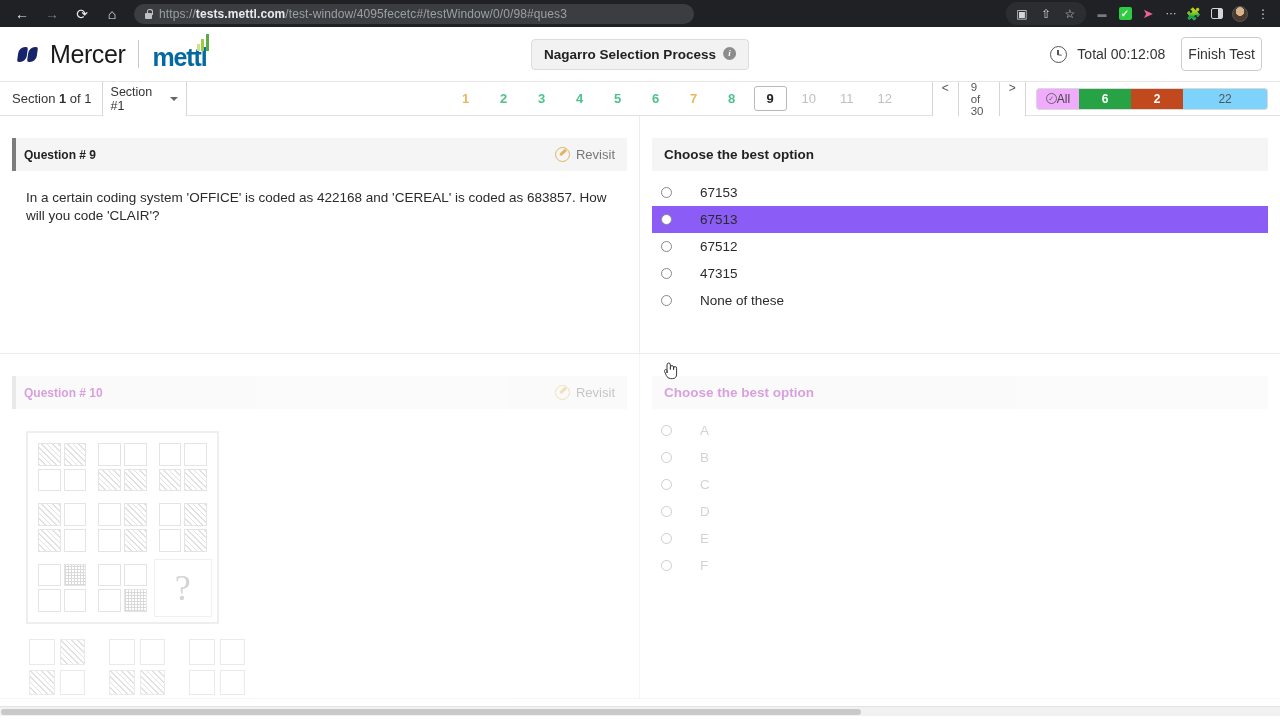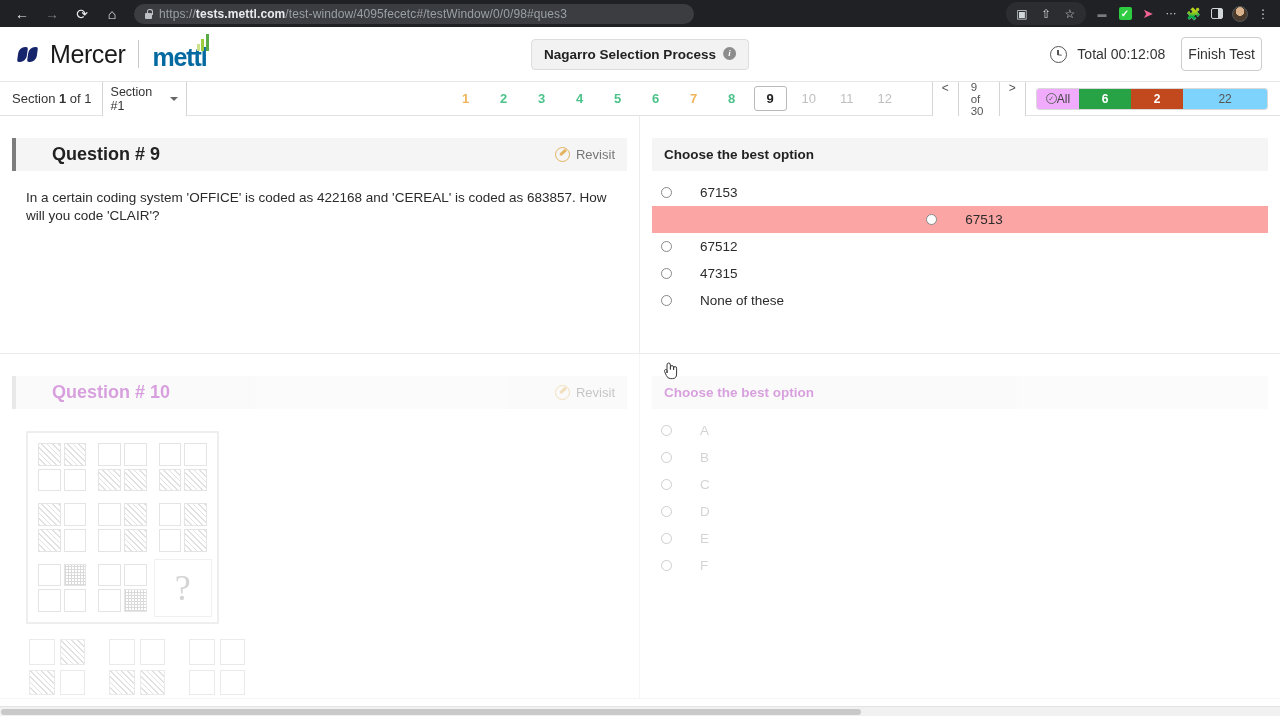--- a/index.html
+++ b/index.html
@@ -156,21 +156,21 @@
   .content { position: relative; height: 600px; overflow: hidden; background: #fff; }
   .qblock { display: flex; border-bottom: 1px solid #ececec; }
   .qleft { width: 640px; border-right: 1px solid #ececec; }
   .qright { flex: 1; }
 
   .qhead {
     margin: 22px 12px 0 12px; background: #f5f5f5; height: 33px;
     display: flex; align-items: center; padding: 0 12px; position: relative;
   }
   .qhead::before { content: ""; position: absolute; left: 0; top: 0; bottom: 0; width: 4px; background: #7d7d7d; }
-  .qhead-title { font-size: 18px; font-weight: 700; color: #222; margin-left: 28px; }
+  .qhead-title { font-size: 12px; font-weight: 700; color: #222; }
   .revisit { margin-left: auto; display: flex; align-items: center; gap: 6px; font-size: 13px; color: #777; cursor: pointer; }
   .rev-ico {
     width: 15px; height: 15px; border: 1.6px solid #e3b35f; border-radius: 50%;
     position: relative; display: inline-block;
   }
   .rev-ico::after {
     content: ""; position: absolute; left: 3px; top: 2.5px; width: 8px; height: 2.5px;
     background: #e3b35f; transform: rotate(-42deg); border-radius: 1px;
   }
   .qtext { margin: 18px 26px 0 26px; font-size: 13.5px; line-height: 1.35; color: #2b2b2b; }
@@ -178,21 +178,21 @@
   .opt-head {
     margin: 22px 12px 0 12px; background: #f5f5f5; height: 33px;
     display: flex; align-items: center; padding: 0 12px;
     font-size: 13.5px; font-weight: 700; color: #222;
   }
   .opt-list { margin: 8px 0 0 0; padding: 0 12px 12px 12px; }
   .opt-row {
     display: flex; align-items: center; gap: 28px; height: 27px;
     padding-left: 9px; cursor: pointer;
   }
-  .opt-row.hover { background: #fca5a5; justify-content: center; }
+  .opt-row.hover { background: #8b5cf6; }
   .radio {
     width: 11px; height: 11px; border: 1.3px solid #888; border-radius: 50%; flex: none; background: #fff;
   }
   .opt-label { font-size: 13.5px; color: #2b2b2b; }
 
   .faded { opacity: .42; }
   .faded .qhead::before { background: #c9c9c9; }
   .faded .qhead-title, .faded .opt-head { color: #a21caf; }
   .faded .opt-label { color: #999; }
 

